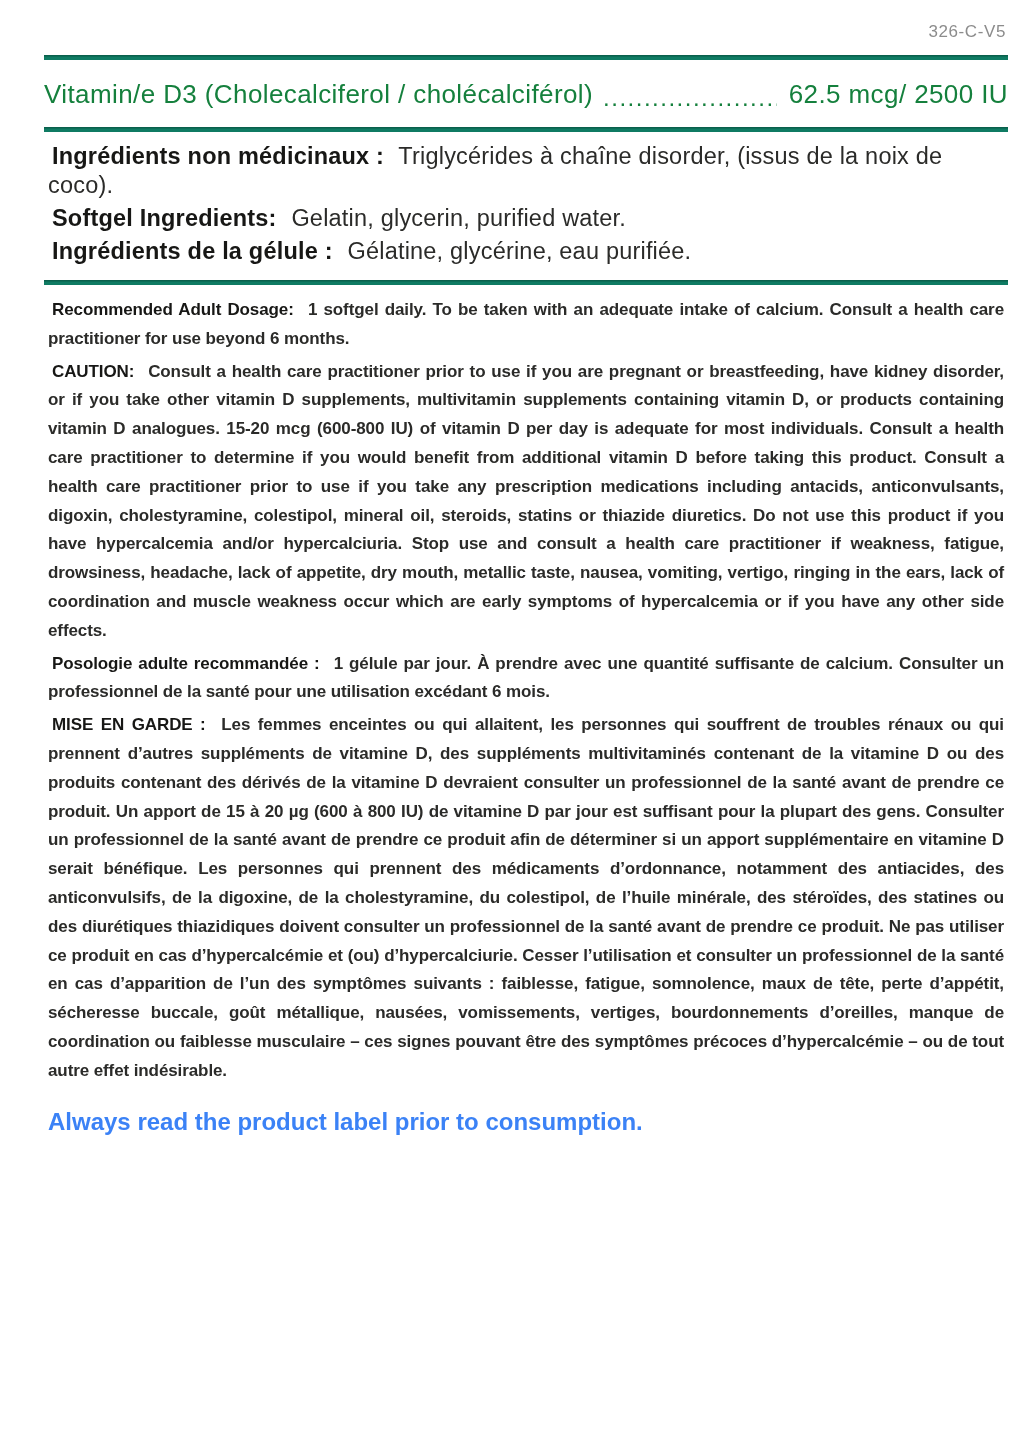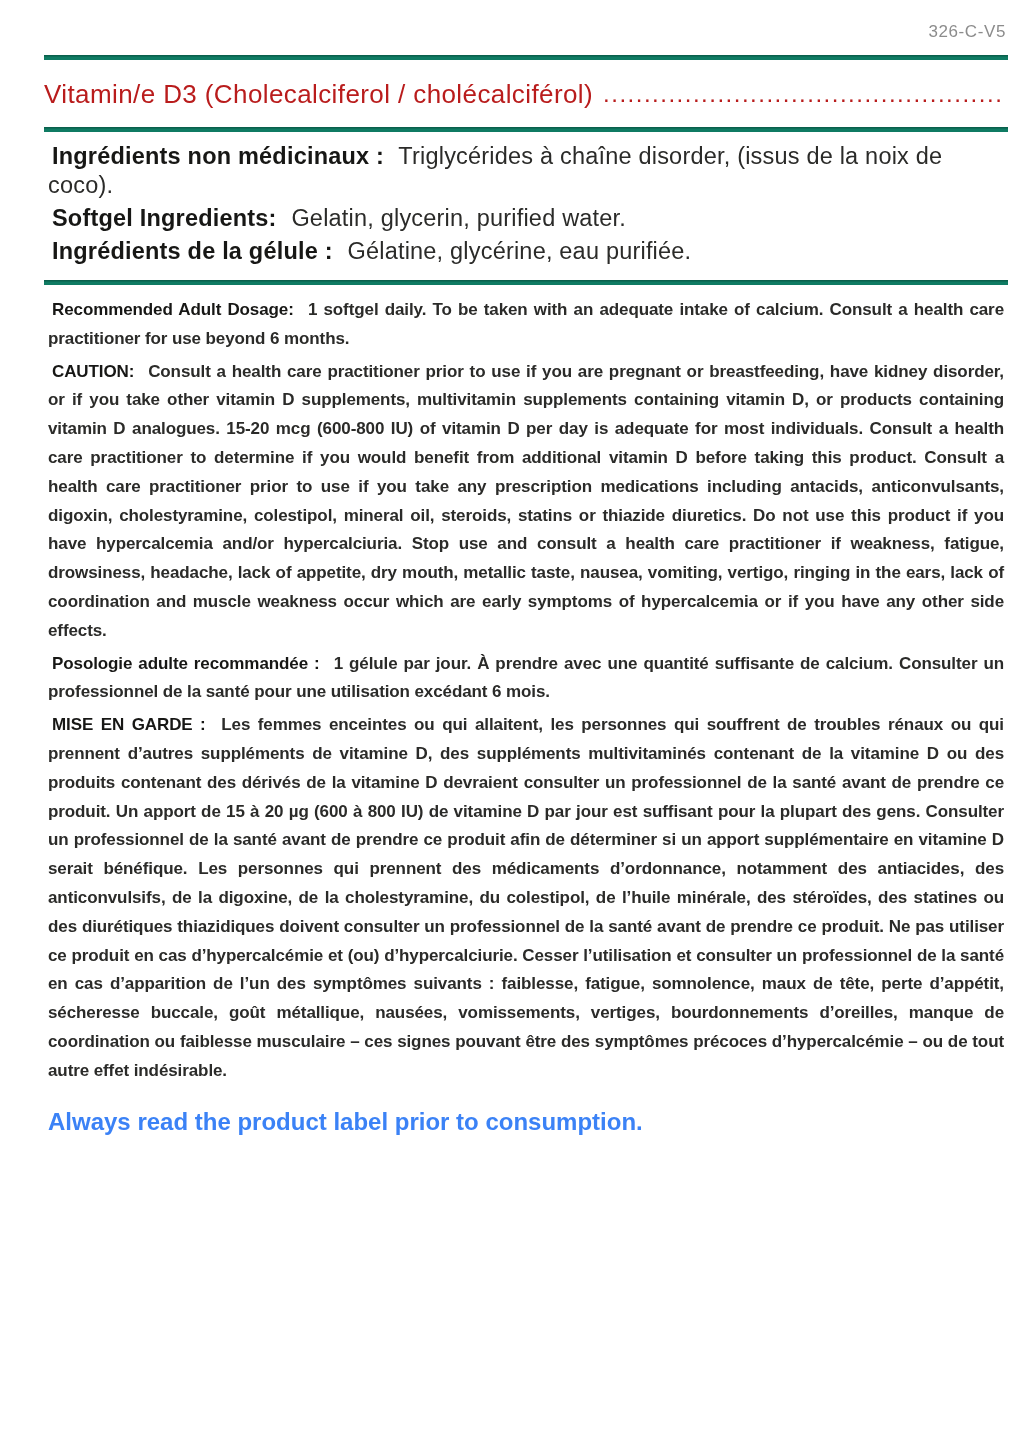--- a/index.html
+++ b/index.html
@@ -35,25 +35,25 @@
   .rule {
     height: 5px;
     background: var(--color-rule, #0f7b63);
     box-shadow: inset 0 1.5px 0 var(--color-rule_dark, #0a604c);
   }
   .rule-1 { margin-top: 13px; }
   .rule-2 { margin-top: 0; }
   .rule-3 { margin-top: 14px; }
   .vitamin-row {
     display: flex;
-    align-items: center;
+    align-items: flex-end;
     font-size: 26px;
     line-height: 32px;
     letter-spacing: 0.4px;
-    color: #b91c1c;
+    color: #15803d;
     margin: 14px 0 13px 0;
   }
   .vitamin-name { white-space: nowrap; }
   .leader {
     flex: 1 1 auto;
     overflow: hidden;
     white-space: nowrap;
     margin: 0 8px 0 6px;
     letter-spacing: 1.5px;
     font-size: 24px;
@@ -93,20 +93,21 @@
 <div class="page">
 
   <div class="doc-code">326-C-V5</div>
 
 
   <div class="rule rule-1"></div>
 
   <div class="vitamin-row">
     <span class="vitamin-name">Vitamin/e D3 (Cholecalciferol / cholécalciférol)</span>
     <span class="leader">................................................................</span>
+    <span class="vitamin-amount">62.5 mcg/ 2500 IU</span>
   </div>
 
   <div class="rule rule-2"></div>
 
   <div class="nonmed">
     <p><strong>Ingrédients non médicinaux :</strong><span> Triglycérides à chaîne disorder, (issus de la noix de coco).</span></p>
     <p><strong>Softgel Ingredients:</strong><span> Gelatin, glycerin, purified water.</span></p>
     <p><strong>Ingrédients de la gélule :</strong><span> Gélatine, glycérine, eau purifiée.</span></p>
   </div>
 

